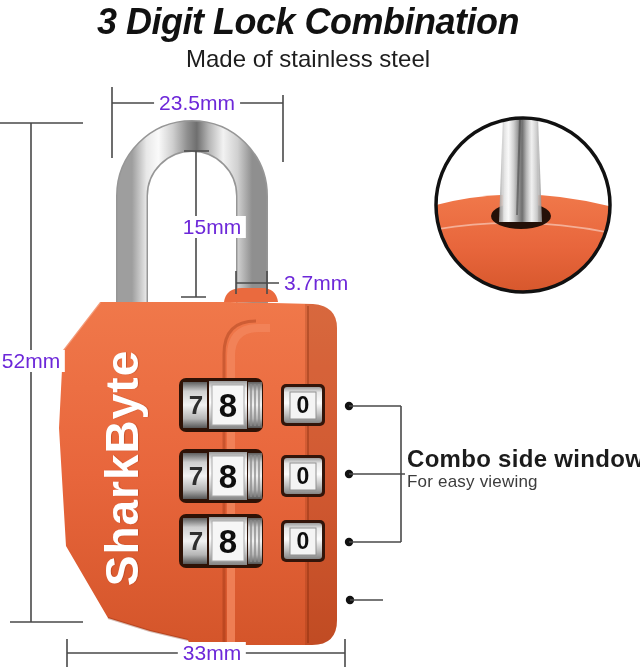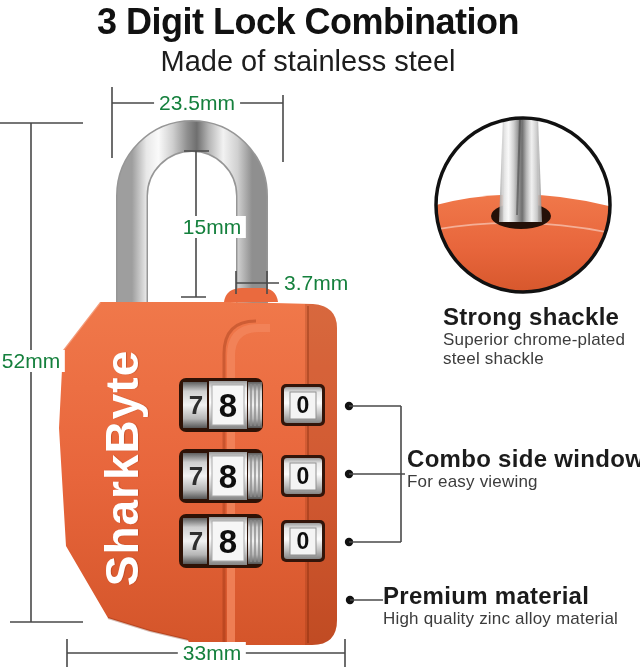--- a/index.html
+++ b/index.html
@@ -1,26 +1,26 @@
 <!DOCTYPE html>
 <html><head>
 <meta charset="utf-8">
 <style>
   html,body{margin:0;padding:0;background:#ffffff;}
   .canvas{
     position:relative;width:640px;height:672px;margin:0 auto;background:#fff;
     overflow:hidden;font-family:"Liberation Sans",sans-serif;color:#1c1c1c;
   }
   .hdr{position:absolute;top:0;left:0;width:616px;text-align:center;}
-  .title{font-size:36px;font-weight:700;letter-spacing:-.5px;color:#111;margin-top:1px;}
-  .subtitle{font-size:29px;font-weight:400;color:#1d1d1d;margin-top:2px;}
+  .title{font-size:36px;font-weight:700;letter-spacing:-.5px;color:#111;margin-top:1px;font-style:italic;}
+  .subtitle{font-size:24px;font-weight:400;color:#1d1d1d;margin-top:2px;}
   svg{position:absolute;left:0;top:0;}
   .overlay{position:absolute;white-space:nowrap;}
   .dim{
-    position:absolute;background:#fff;padding:0 5px;font-size:21px;color:#15803d;
+    position:absolute;background:#fff;padding:0 5px;font-size:21px;color:#6d28d9;
     transform:translate(-50%,-50%);line-height:22px;
   }
   .dim.left-anchor{transform:translate(0,-50%);padding:0 2px;text-align:center;}
   .brand{
     position:absolute;left:122px;top:468px;color:#fff;font-size:46px;font-weight:700;
     letter-spacing:1px;transform:translate(-50%,-50%) rotate(-90deg);
     text-shadow:0 1px 1px rgba(140,40,10,.35);
   }
   .digit{position:absolute;transform:translate(-50%,-50%);font-weight:700;color:#0e0e0e;line-height:1;}
   .digit-main{font-size:33px;}
@@ -182,29 +182,20 @@
   <div class="digit digit-side" style="left:303px;top:405px">0</div>
 
   <div class="digit digit-left" style="left:196px;top:476px">7</div>
   <div class="digit digit-main" style="left:228px;top:476px">8</div>
   <div class="digit digit-side" style="left:303px;top:476px">0</div>
 
   <div class="digit digit-left" style="left:196px;top:541px">7</div>
   <div class="digit digit-main" style="left:228px;top:541px">8</div>
   <div class="digit digit-side" style="left:303px;top:541px">0</div>
 
-  <div class="feature overlay" style="left:443px;top:304px">
-    <div class="feature-title">Strong shackle</div>
-    <div class="feature-desc">Superior chrome-plated</div>
-    <div class="feature-desc">steel shackle</div>
-  </div>
 
   <div class="feature overlay" style="left:407px;top:446px">
     <div class="feature-title">Combo side window</div>
     <div class="feature-desc">For easy viewing</div>
   </div>
 
-  <div class="feature overlay" style="left:383px;top:583px">
-    <div class="feature-title">Premium material</div>
-    <div class="feature-desc">High quality zinc alloy material</div>
-  </div>
 
 </div>
 
 </body></html>

